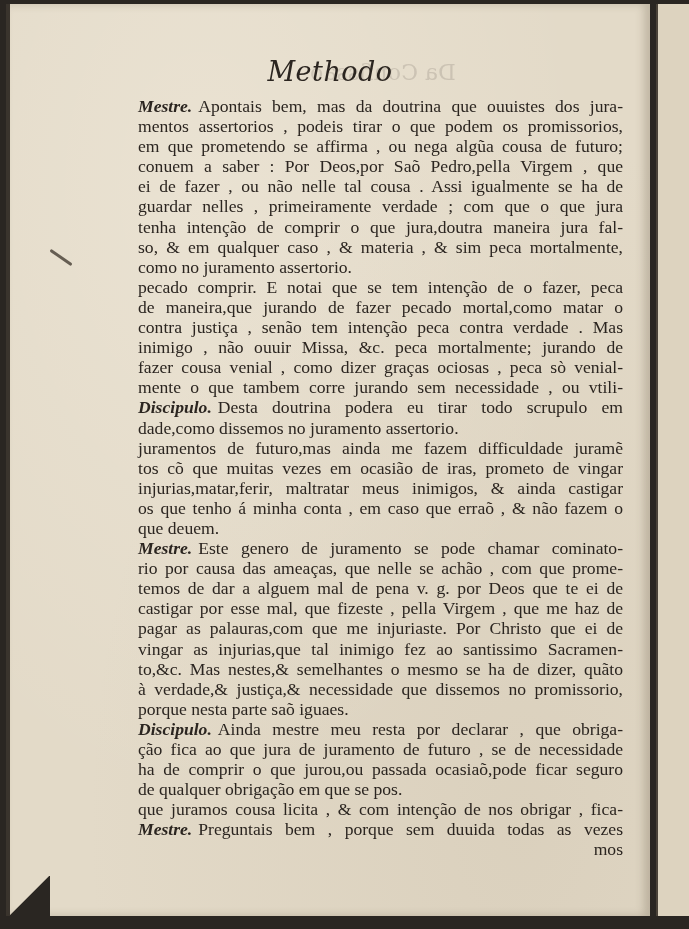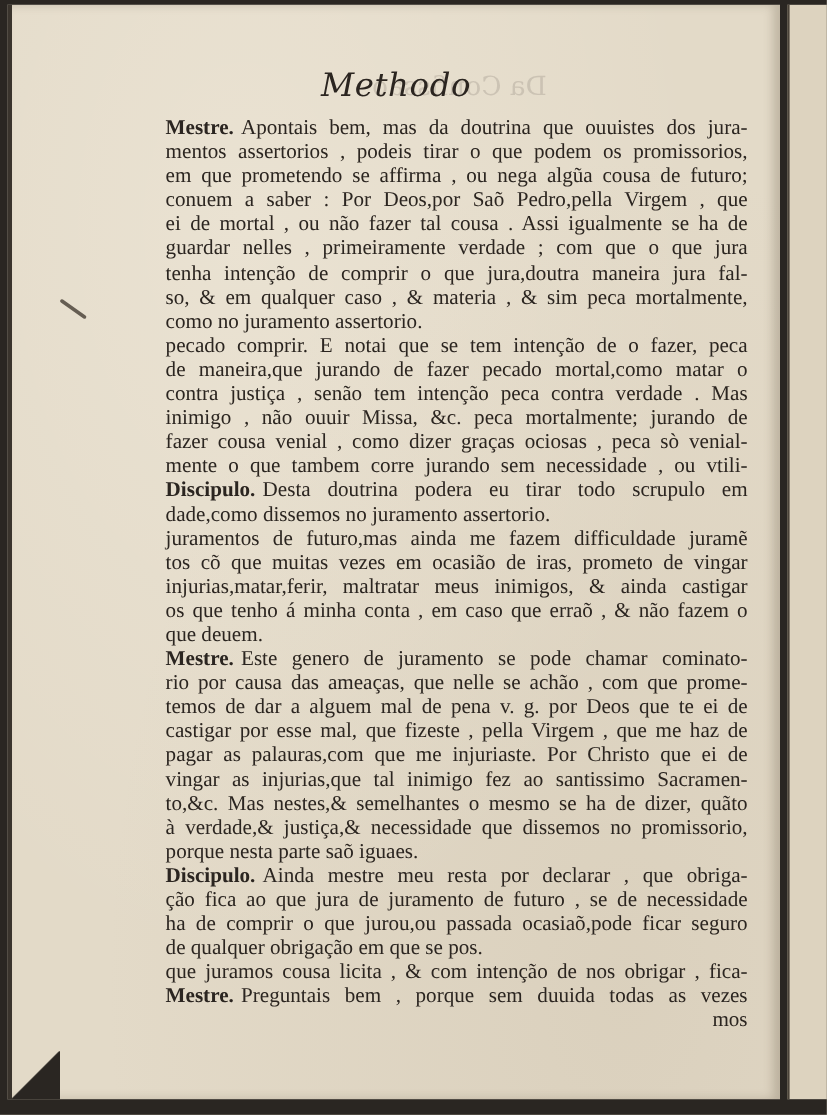--- a/index.html
+++ b/index.html
@@ -37,37 +37,37 @@
     }
     .text-block {
       position: absolute; left: 128px; top: 92px; width: 485px;
       color: #2b2520; font-family: "Liberation Serif", serif;
       font-size: 17.6px; line-height: 20.1px;
     }
     .line { display: block; white-space: nowrap; text-align: justify; text-align-last: justify; }
     .line.last { text-align-last: left; }
     .line.right { text-align-last: right; }
     .indent { padding-left: 28px; }
-    .speaker { font-weight: bold; margin-right: 6px; }
+    .speaker { font-style: italic; font-weight: bold; margin-right: 6px; }
     .mark {
       position: absolute; background: #3a3128; opacity: 0.75; border-radius: 2px;
     }
   </style>
 </head>
 <body>
 
 <div class="page">
   <div class="show-through" style="left:300px; top:56px;">Da Confissao</div>
   <div class="page-title">Methodo</div>
   <div class="text-block" id="text-block">
       <span class="line"><span class="speaker">Mestre.</span><span>Apontais bem, mas da doutrina que ouuistes dos jura-</span></span>
       <span class="line"><span>mentos assertorios , podeis tirar o que podem os promissorios,</span></span>
       <span class="line"><span>em que prometendo se affirma , ou nega algũa cousa de futuro;</span></span>
       <span class="line"><span>conuem a saber : Por Deos,por Saõ Pedro,pella Virgem , que</span></span>
-      <span class="line"><span>ei de mortal , ou não fazer tal cousa . Assi igualmente se ha de</span></span>
+      <span class="line"><span>ei de fazer , ou não nelle tal cousa . Assi igualmente se ha de</span></span>
       <span class="line"><span>guardar nelles , primeiramente verdade ; com que o que jura</span></span>
       <span class="line"><span>tenha intenção de comprir o que jura,doutra maneira jura fal-</span></span>
       <span class="line"><span>so, &amp; em qualquer caso , &amp; materia , &amp; sim peca mortalmente,</span></span>
       <span class="line last"><span>como no juramento assertorio.</span></span>
       <span class="line"><span>pecado comprir. E notai que se tem intenção de o fazer, peca</span></span>
       <span class="line"><span>de maneira,que jurando de fazer pecado mortal,como matar o</span></span>
       <span class="line"><span>contra justiça , senão tem intenção peca contra verdade . Mas</span></span>
       <span class="line"><span>inimigo , não ouuir Missa, &amp;c. peca mortalmente; jurando de</span></span>
       <span class="line"><span>fazer cousa venial , como dizer graças ociosas , peca sò venial-</span></span>
       <span class="line"><span>mente o que tambem corre jurando sem necessidade , ou vtili-</span></span>

